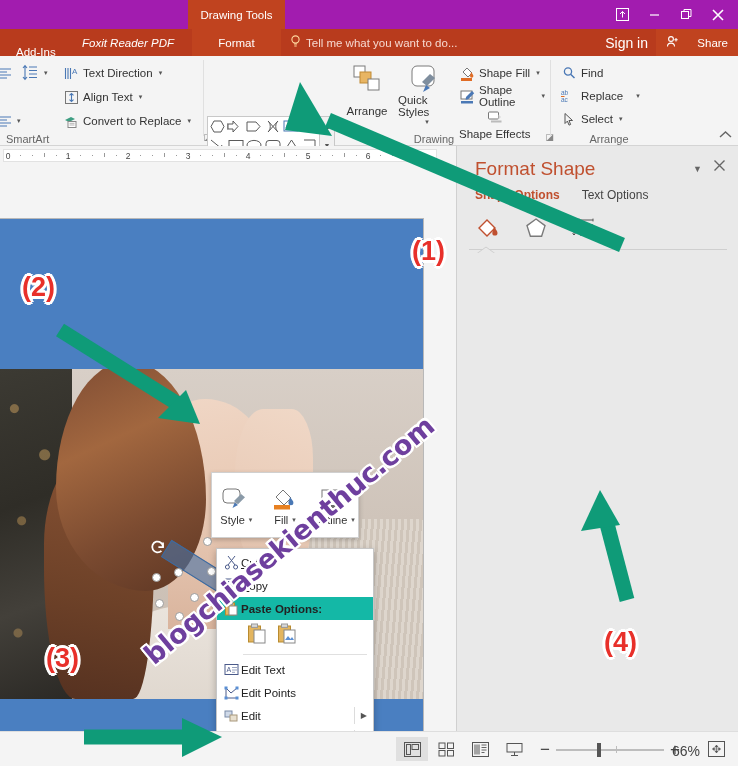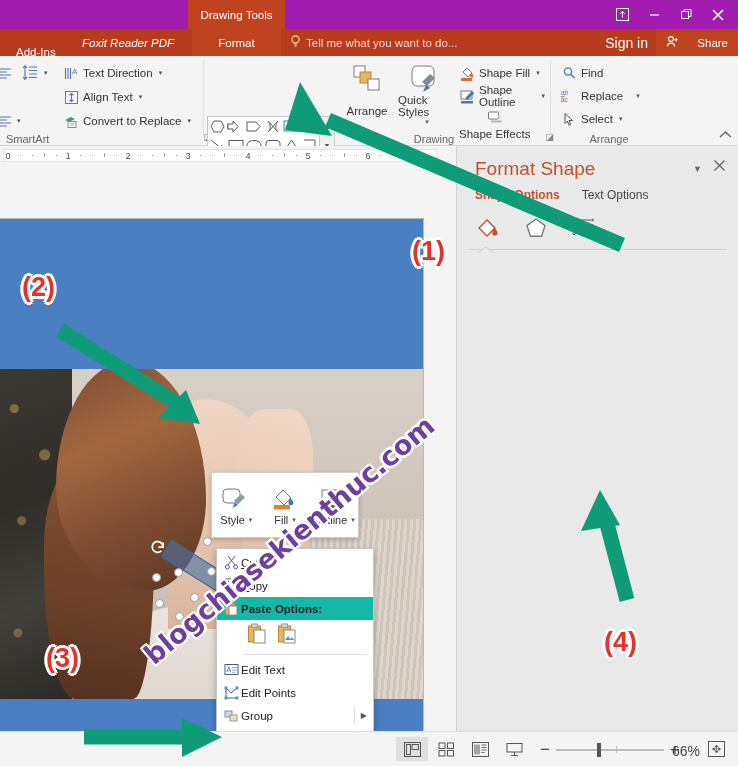--- a/index.html
+++ b/index.html
@@ -769,21 +769,21 @@
         </span>
         <span class="mlabel">Edit Points</span>
       </div>
       <div class="mi">
         <span class="mic">
           <svg width="15" height="14" viewBox="0 0 15 14">
               <rect x="1" y="2" width="7" height="6" fill="#cfd9e8" stroke="#7b8ba8"></rect>
               <rect x="6" y="6" width="7" height="6" fill="#e8e0cf" stroke="#a8977b"></rect>
             </svg>
         </span>
-        <span class="mlabel">Group</span>
+        <span class="mlabel">Edit</span>
         <span class="sep2"></span>
         <span class="arrow">▶</span>
       </div>
       <div class="mi">
         <span class="mic">
           <svg width="15" height="14" viewBox="0 0 15 14">
               <rect x="5" y="5" width="8" height="7" fill="#dfe6f0" stroke="#8090ad"></rect>
               <rect x="1" y="1" width="8" height="7" fill="#e8b55f" stroke="#b98b2f"></rect>
             </svg>
         </span>

